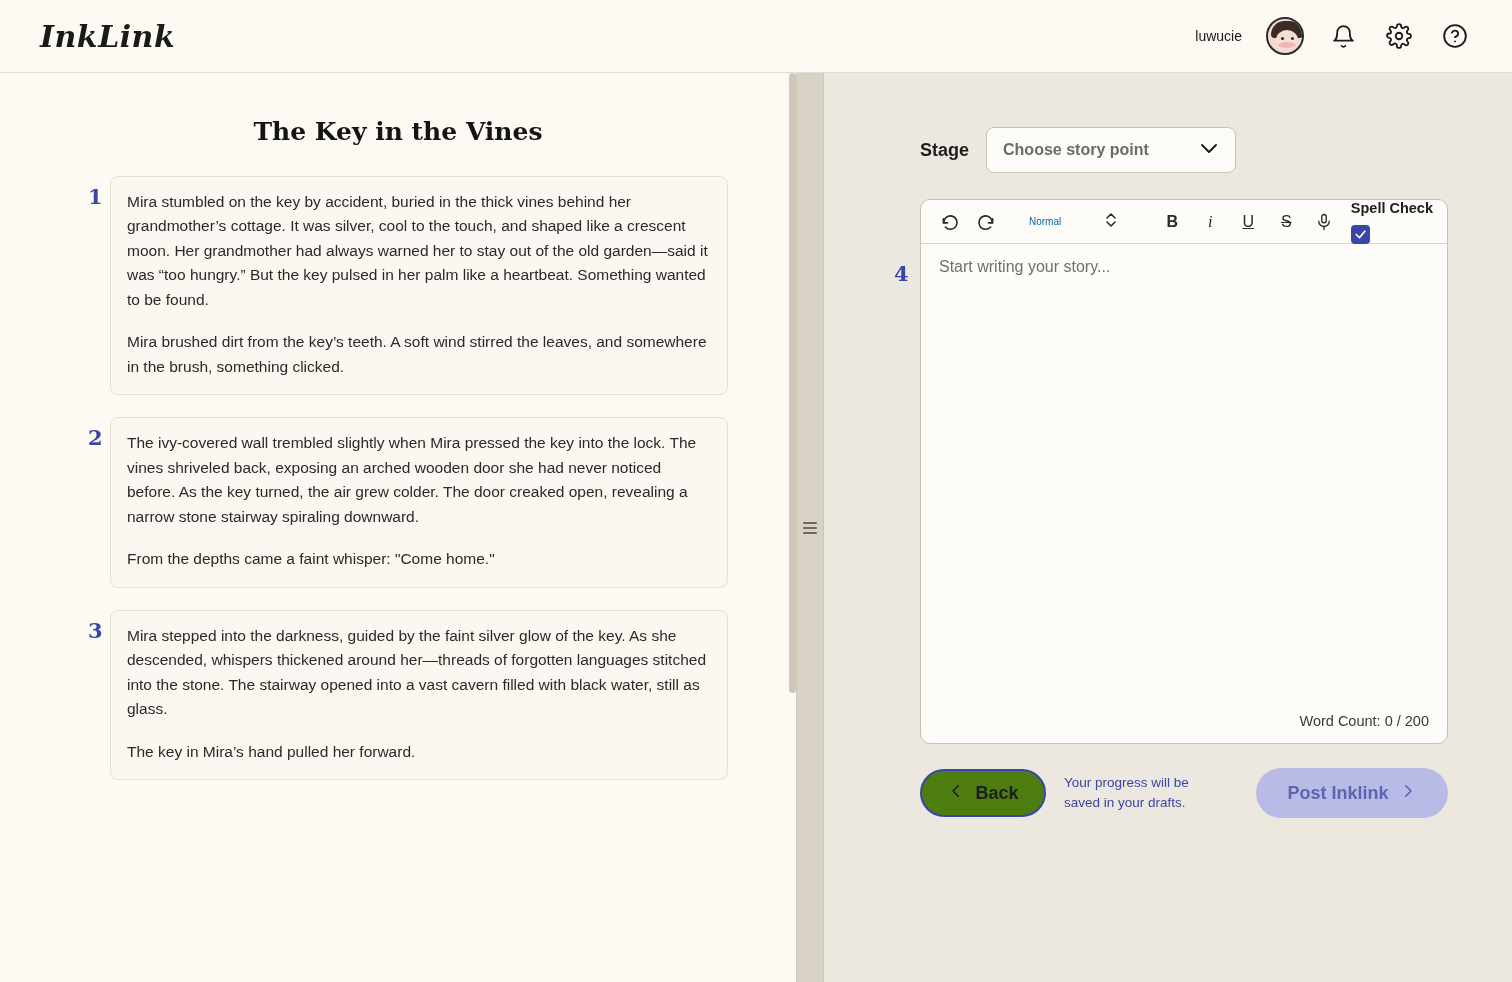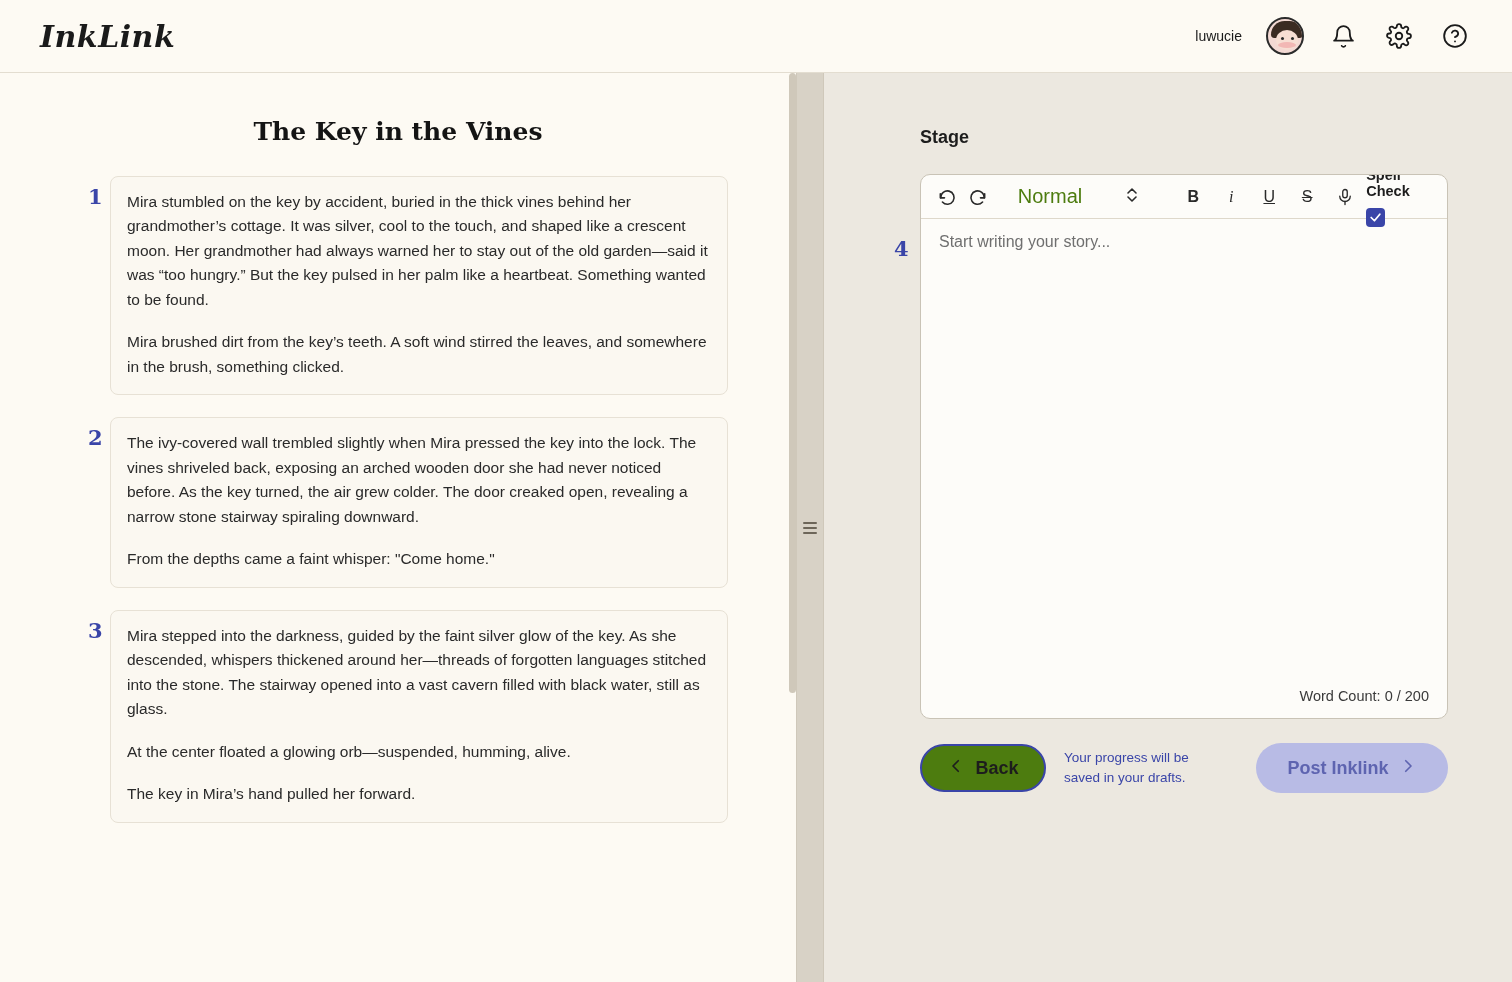--- a/index.html
+++ b/index.html
@@ -244,21 +244,21 @@
     color: #2a2a2a;
     border-radius: 4px;
   }
   .tb-style {
     display: flex;
     align-items: center;
     gap: 42px;
     margin-left: 22px;
     cursor: pointer;
   }
-  .tb-style .lbl { font-size: 20px; color: #4d7c0f; }
+  .tb-style .lbl { font-size: 10px; color: #0369a1; }
   .tb-format {
     display: flex;
     align-items: center;
     gap: 8px;
     margin-left: 32px;
   }
   .tb-format .tb-btn { font-size: 16px; }
   .tb-spell {
     margin-left: auto;
     display: flex;
@@ -404,21 +404,20 @@
         <div class="entry-card">
           <p>The ivy-covered wall trembled slightly when Mira pressed the key into the lock. The vines shriveled back, exposing an arched wooden door she had never noticed before. As the key turned, the air grew colder. The door creaked open, revealing a narrow stone stairway spiraling downward.</p>
           <p>From the depths came a faint whisper: "Come home."</p>
         </div>
       </div>
 
       <div class="entry">
         <div class="entry-num">3</div>
         <div class="entry-card">
           <p>Mira stepped into the darkness, guided by the faint silver glow of the key. As she descended, whispers thickened around her—threads of forgotten languages stitched into the stone. The stairway opened into a vast cavern filled with black water, still as glass.</p>
-          <p>At the center floated a glowing orb—suspended, humming, alive.</p>
           <p>The key in Mira’s hand pulled her forward.</p>
         </div>
       </div>
 
       <div class="left-scrollbar">
         <div class="thumb"></div>
       </div>
     </div>
 
     <div class="divider">
@@ -426,20 +425,28 @@
         <span></span>
           <span></span>
           <span></span>
       </div>
     </div>
 
     <div class="right-pane">
 
       <div class="stage-row">
         <span class="stage-label">Stage</span>
+        <div class="stage-select">
+          <span class="ph">Choose story point</span>
+          <span>
+            <svg width="24" height="24" viewBox="0 0 24 24" fill="none" stroke="#1d1d1d" stroke-width="2" stroke-linecap="round" stroke-linejoin="round">
+                <polyline points="5 9 12 16 19 9"></polyline>
+              </svg>
+          </span>
+        </div>
       </div>
 
       <div class="editor-row">
         <div class="editor-num">4</div>
 
         <div class="editor-wrap">
 
           <div class="toolbar">
             <span class="tb-btn">
               <svg width="20" height="20" viewBox="0 0 24 24" fill="none" stroke="#2a2a2a" stroke-width="1.9" stroke-linecap="round" stroke-linejoin="round">

